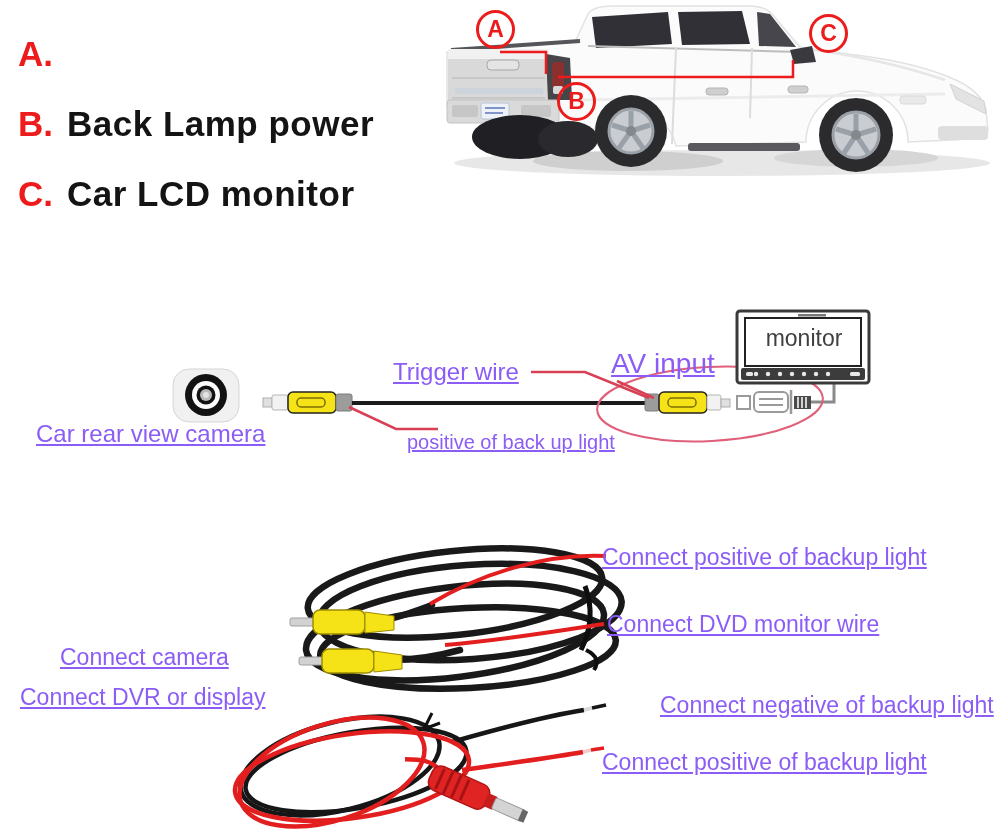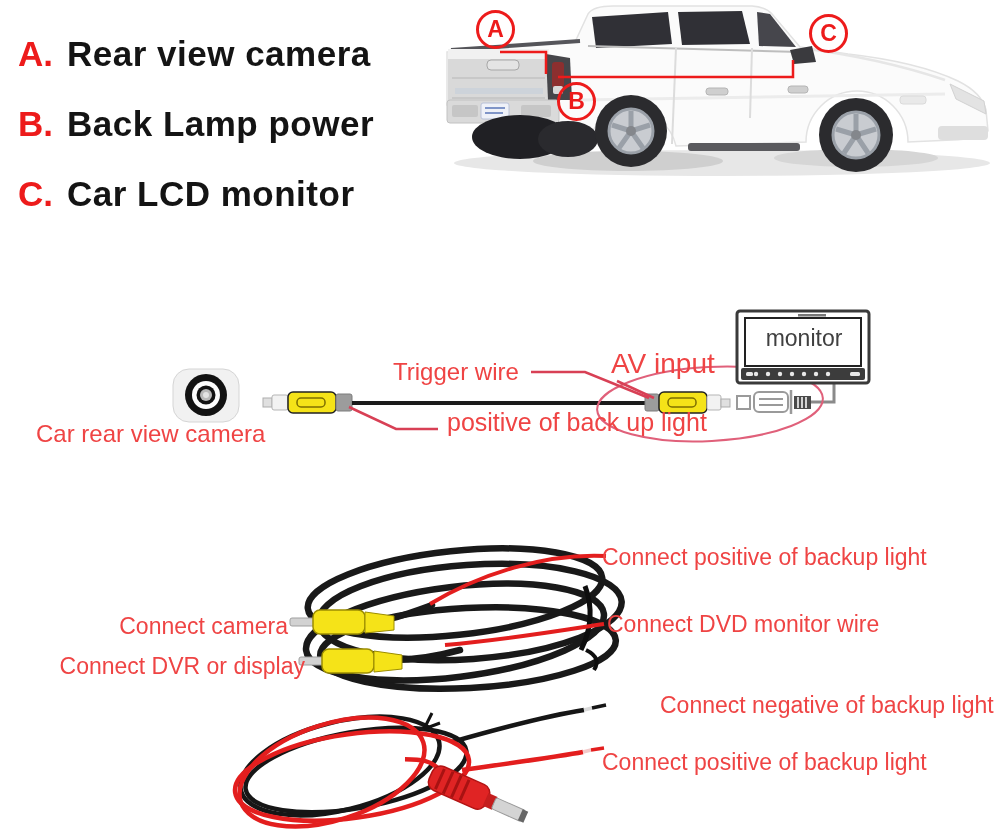--- a/index.html
+++ b/index.html
@@ -8,34 +8,34 @@
     --rca-yellow:#f5e318;
     --wire-black:#1b1b1b;
     --wire-red:#e31e1e;
   }
   html,body{margin:0;padding:0;background:#fff;}
   .canvas{
     position:relative;width:1002px;height:833px;background:#ffffff;
     overflow:hidden;font-family:"Liberation Sans",sans-serif;
   }
   .art{position:absolute;left:0;top:0;z-index:0;}
-  .label{position:absolute;z-index:2;color:#ef4444;font-size:23px;white-space:nowrap;line-height:28px;}
+  .label{position:absolute;z-index:2;color:#8b5cf6;font-size:23px;white-space:nowrap;line-height:28px;text-decoration:underline;}
   .legend{position:absolute;left:18px;top:34px;z-index:2;}
   .legend-row{display:flex;align-items:baseline;height:40px;margin-bottom:30px;
     font-size:35px;font-weight:bold;line-height:40px;}
   .legend-key{color:var(--red);margin-right:14px;}
   .legend-text{color:#141414;letter-spacing:0.5px;}
   .marker{
     position:absolute;z-index:3;width:33px;height:33px;border:3px solid var(--red);
     border-radius:50%;color:var(--red);font-size:23px;font-weight:bold;
     display:flex;align-items:center;justify-content:center;background:transparent;
   }
   .monitor-text{position:absolute;z-index:2;left:745px;top:325px;width:118px;
     text-align:center;font-size:23px;color:#404040;}
-  .ra{text-align:right;}
+  .ra{text-align:left;margin-top:31px;}
 </style>
 </head>
 <body>
 
 <div class="canvas">
 
   <svg class="art" width="1002" height="833" viewBox="0 0 1002 833">
 
     <g>
       <ellipse cx="722" cy="163" rx="268" ry="13" fill="#e7e7e7"></ellipse>
@@ -232,41 +232,40 @@
         <rect x="488" y="781" width="10" height="14" fill="#c51d1d"></rect>
         <rect x="497" y="782" width="32" height="12" rx="2" fill="#d4d4d4" stroke="#999999"></rect>
         <rect x="526" y="782" width="6" height="12" fill="#666666"></rect>
       </g>
     </g>
   </svg>
 
   <div class="legend">
     <div class="legend-row">
       <span class="legend-key">A.</span>
-      <span class="legend-text">Rear view camera</span>
     </div>
     <div class="legend-row">
       <span class="legend-key">B.</span>
       <span class="legend-text">Back Lamp power</span>
     </div>
     <div class="legend-row">
       <span class="legend-key">C.</span>
       <span class="legend-text">Car LCD monitor</span>
     </div>
   </div>
 
   <div class="marker" style="left:476px;top:10px;">A</div>
   <div class="marker" style="left:557px;top:82px;">B</div>
   <div class="marker" style="left:809px;top:14px;">C</div>
 
   <div class="label" style="left:36px;top:420px;font-size:24px;">Car rear view camera</div>
   <div class="label" style="left:393px;top:358px;font-size:24px;">Trigger wire</div>
   <div class="label" style="left:611px;top:350px;font-size:28px;">AV input</div>
   <div class="monitor-text">monitor</div>
-  <div class="label" style="left:407px;top:408px;font-size:25px;margin-left:40px;">positive of back up light</div>
+  <div class="label" style="left:407px;top:428px;font-size:20px;">positive of back up light</div>
 
   <div class="label ra" style="left:60px;top:612px;width:228px;">Connect camera</div>
   <div class="label ra" style="left:20px;top:652px;width:285px;">Connect DVR or display</div>
   <div class="label" style="left:602px;top:543px;">Connect positive of backup light</div>
   <div class="label" style="left:607px;top:610px;">Connect DVD monitor wire</div>
 
   <div class="label" style="left:612px;top:691px;margin-left:48px;">Connect negative of backup light</div>
   <div class="label" style="left:602px;top:748px;">Connect positive of backup light</div>
 
 </div>

